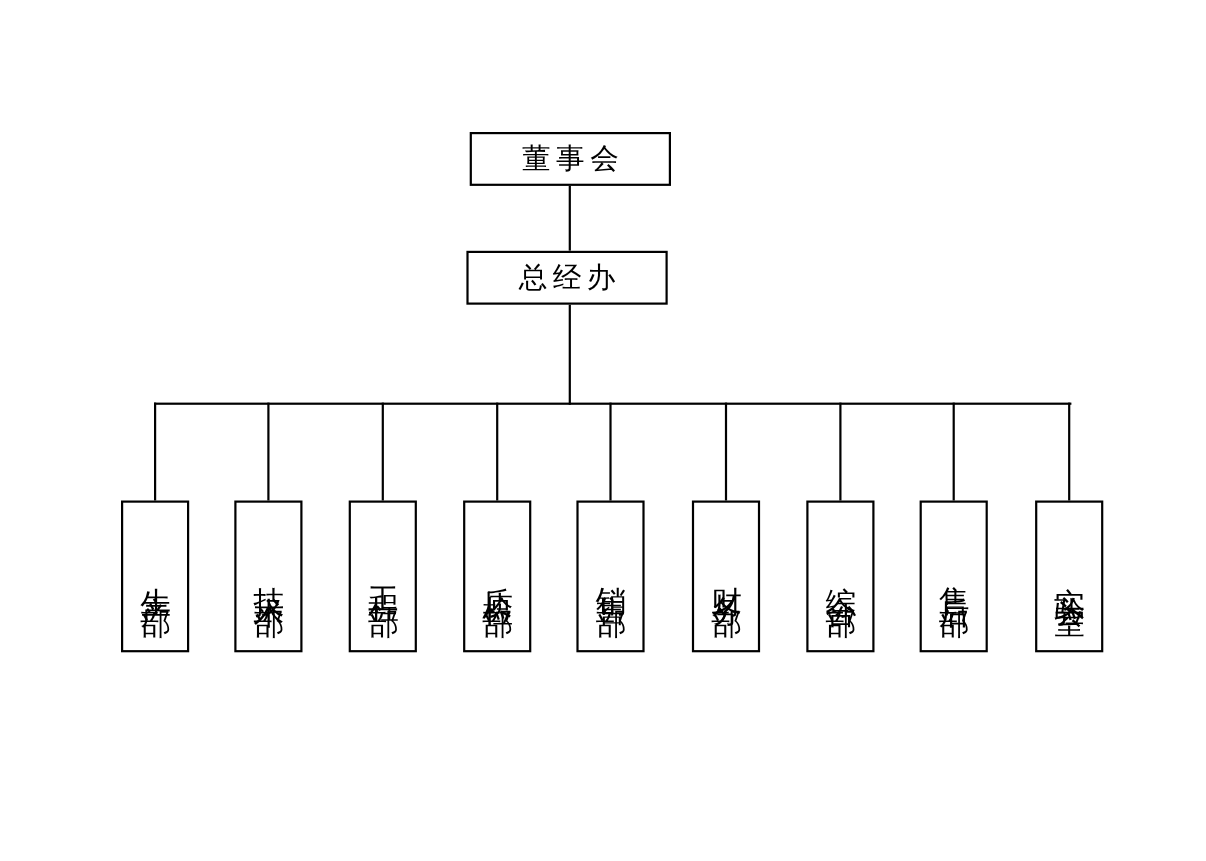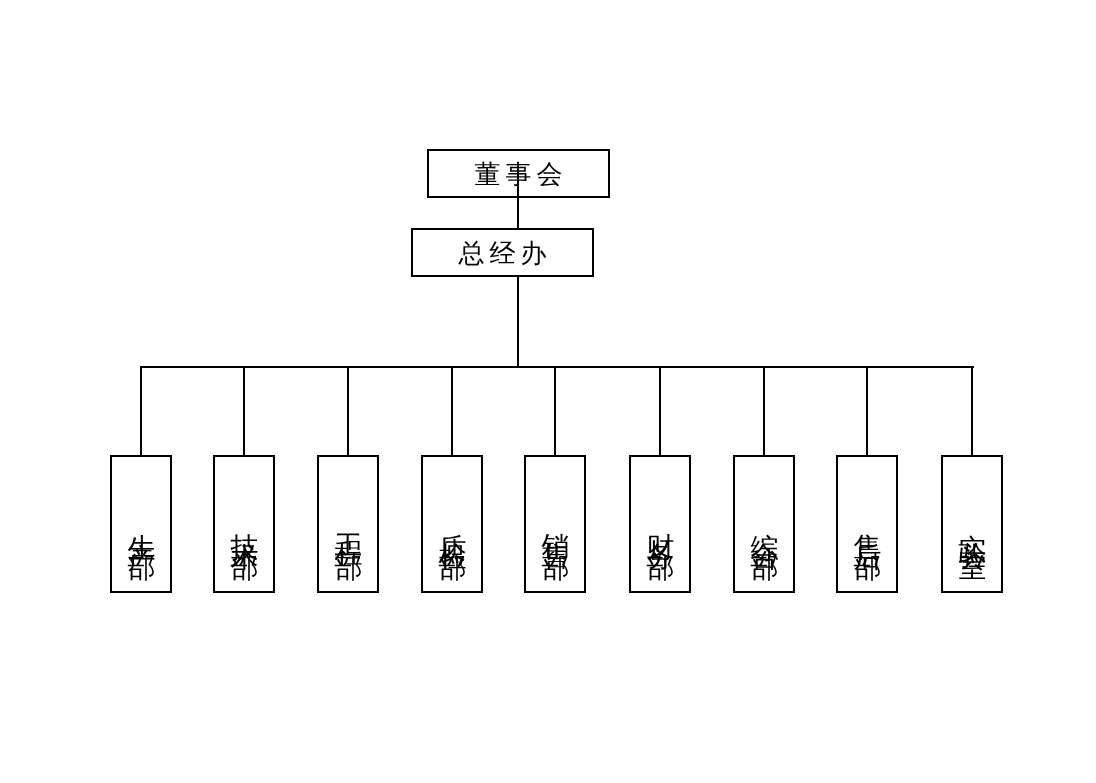--- a/index.html
+++ b/index.html
@@ -52,25 +52,25 @@
     position: absolute;
     height: 2px;
     background: #000000;
   }
 </style>
 </head>
 <body>
 
 <div class="canvas">
 
-  <div class="node top" style="left:427px; top:120px;margin-top:29px;">董事会</div>
+  <div class="node top" style="left:427px; top:120px;">董事会</div>
 
   <div class="vline" style="left:517px; top:169px; height:59px;"></div>
 
-  <div class="node top" style="left:411px; top:228px;">总经办</div>
+  <div class="node top" style="left:424px; top:228px;">总经办</div>
 
   <div class="vline" style="left:517px; top:277px; height:91px;"></div>
 
   <div class="hline" style="left:140px; top:366px; width:834px;"></div>
 
   <div class="vline" style="left:140px; top:366px; height:91px;"></div>
   <div class="vline" style="left:243px; top:366px; height:91px;"></div>
   <div class="vline" style="left:347px; top:366px; height:91px;"></div>
   <div class="vline" style="left:451px; top:366px; height:91px;"></div>
   <div class="vline" style="left:554px; top:366px; height:91px;"></div>

